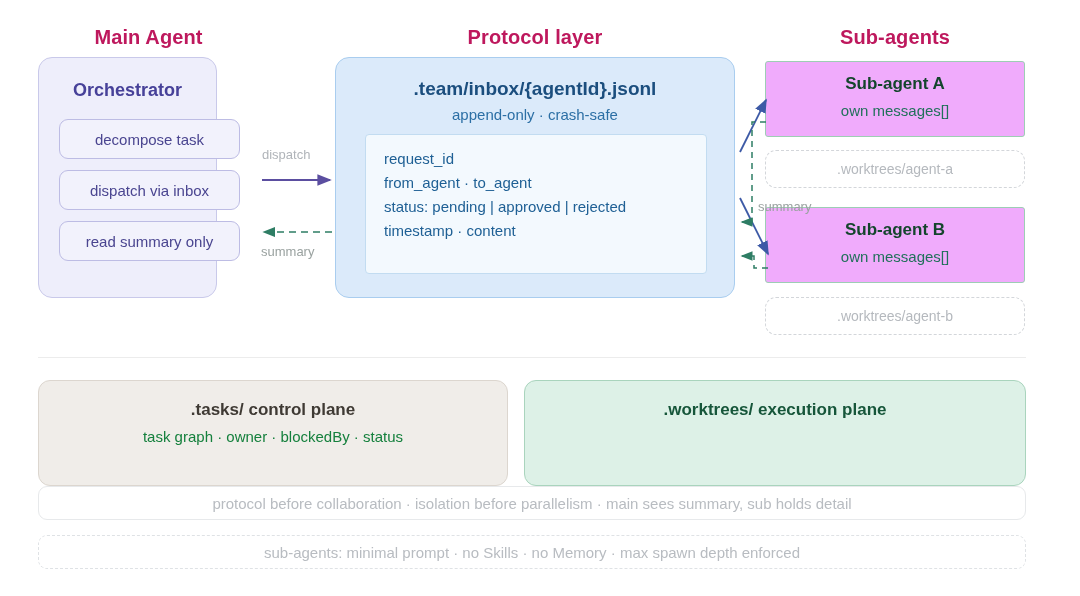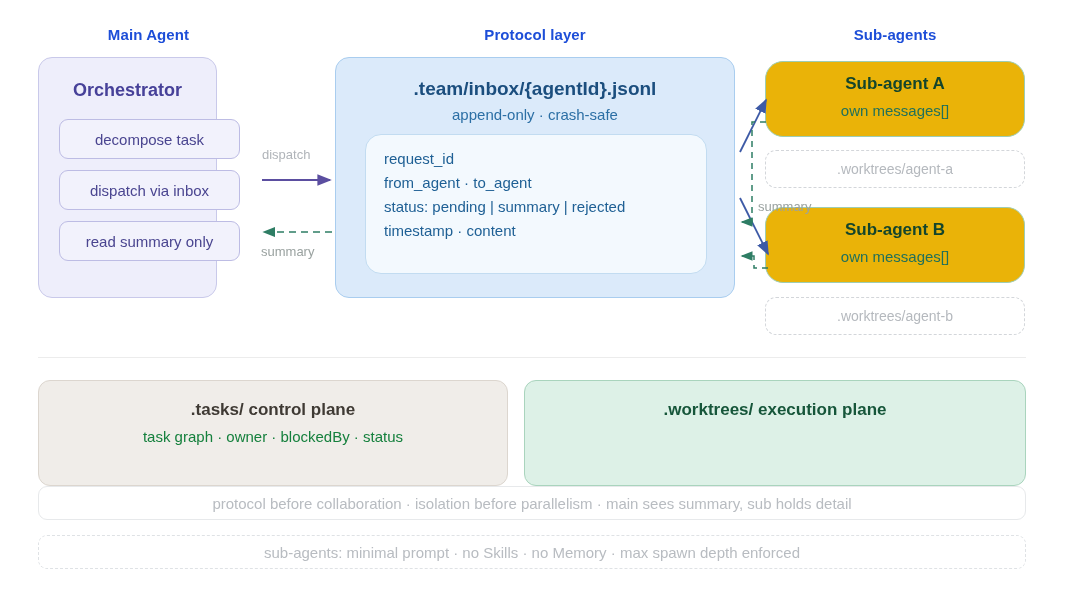--- a/index.html
+++ b/index.html
@@ -16,23 +16,23 @@
     width: 1080px;
     height: 596px;
     background: #ffffff;
     overflow: hidden;
   }
 
   
   .col-header {
     position: absolute;
     text-align: center;
-    font-size: 15px;
-    font-weight: bold;
-    color: #1d4ed8;
+    font-size: 20px;
+    font-weight: bold;
+    color: #be185d;
     letter-spacing: .1px;
     white-space: nowrap;
   }
 
   
   .orch-panel {
     position: absolute;
     left: 38px;
     top: 57px;
     width: 179px;
@@ -100,43 +100,43 @@
     color: #2c6fa5;
   }
   .proto-card {
     position: absolute;
     left: 29px;
     top: 76px;
     width: 342px;
     height: 140px;
     background: #f3f9fe;
     border: 1px solid #c2dcf1;
-    border-radius: 16px;
+    border-radius: 4px;
     box-sizing: border-box;
     padding: 12px 0 0 18px;
   }
   .proto-line {
     font-size: 15px;
     line-height: 24px;
     color: #1f6095;
     white-space: nowrap;
   }
   .proto-line.muted {
     color: #b2b8be;
   }
 
   
   .sub-box {
     position: absolute;
     left: 765px;
     width: 260px;
     height: 76px;
-    background: #eab308;
+    background: #f0abfc;
     border: 1px solid #9dcdb4;
-    border-radius: 18px;
+    border-radius: 3px;
     box-sizing: border-box;
     padding-left: 10px;
   }
   .sub-box.a { top: 61px; }
   .sub-box.b { top: 207px; }
   .sub-title {
     position: absolute;
     left: 0; right: 0;
     top: 12px;
     text-align: center;
@@ -275,21 +275,21 @@
     <div class="orch-pill p2">dispatch via inbox</div>
     <div class="orch-pill p3">read summary only</div>
   </div>
 
   <div class="proto-panel">
     <div class="proto-title">.team/inbox/{agentId}.jsonl</div>
     <div class="proto-sub">append-only · crash-safe</div>
     <div class="proto-card">
       <div class="proto-line">request_id</div>
       <div class="proto-line">from_agent · to_agent</div>
-      <div class="proto-line">status: pending | summary | rejected</div>
+      <div class="proto-line">status: pending | approved | rejected</div>
       <div class="proto-line">timestamp · content</div>
     </div>
   </div>
 
   <div class="sub-box a">
     <div class="sub-title">Sub-agent A</div>
     <div class="sub-sub">own messages[]</div>
   </div>
   <div class="worktree-box a">.worktrees/agent-a</div>
 

